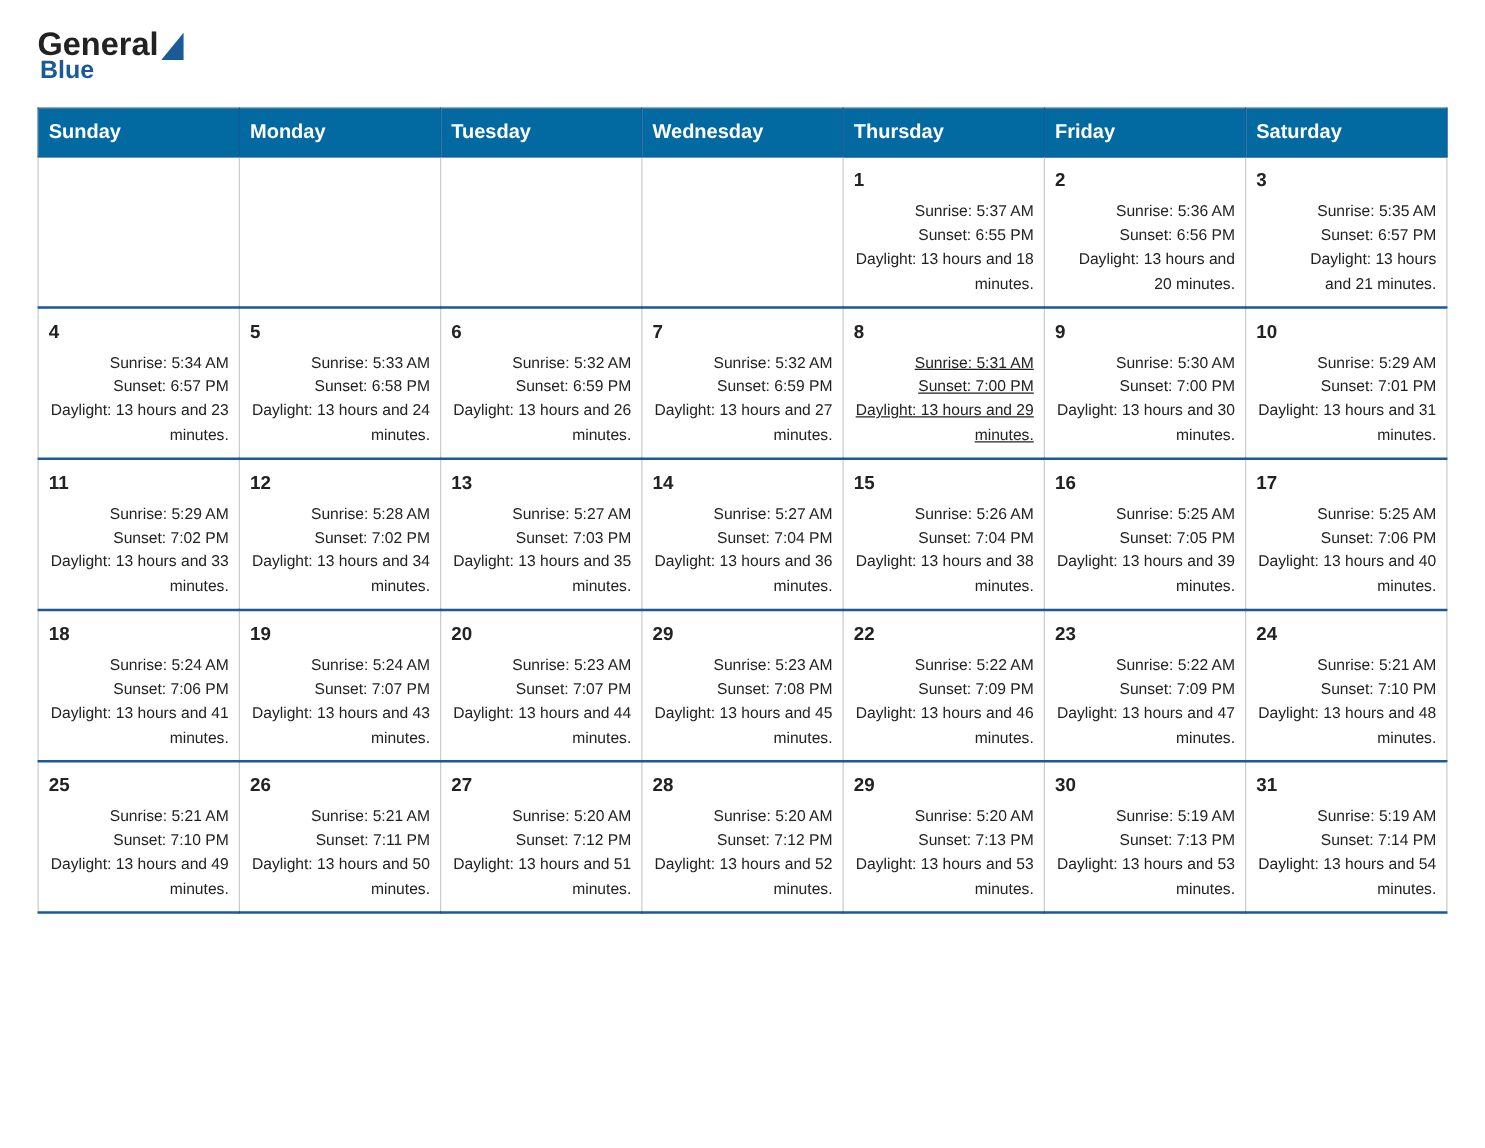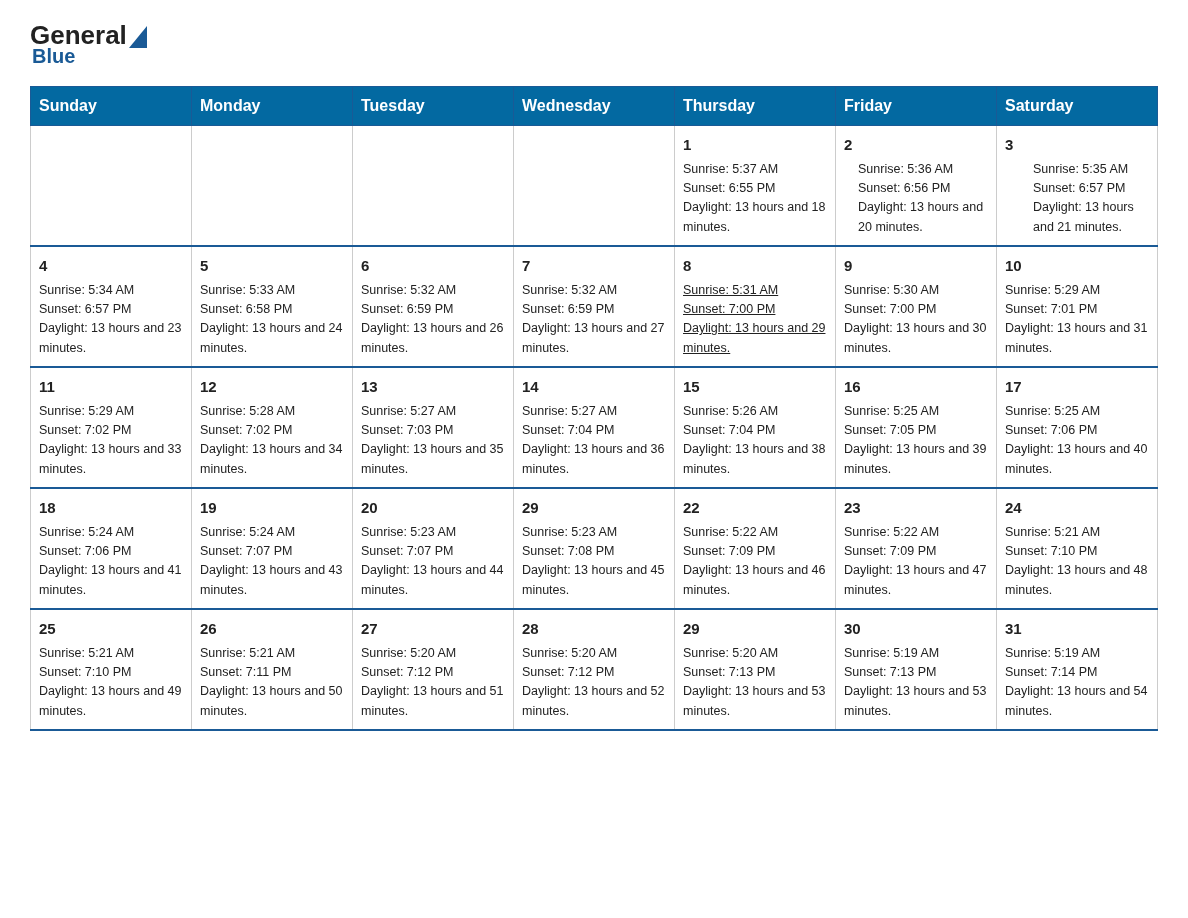--- a/index.html
+++ b/index.html
@@ -71,20 +71,21 @@
     .day-num {
       font-size: 15px;
       font-weight: bold;
       display: block;
       margin-bottom: 3px;
     }
     .day-info {
       font-size: 12.5px;
       color: #222;
       line-height: 1.55;
+      text-align: right;
     }
     .empty-cell { background: #fff; }
   </style>
 </head>
 <body>
 
 <div class="header">
   <div class="logo">
   <div style="display:flex;align-items:center;">
     <span style="font-size:26px;font-weight:bold;color:#222;">General</span>

